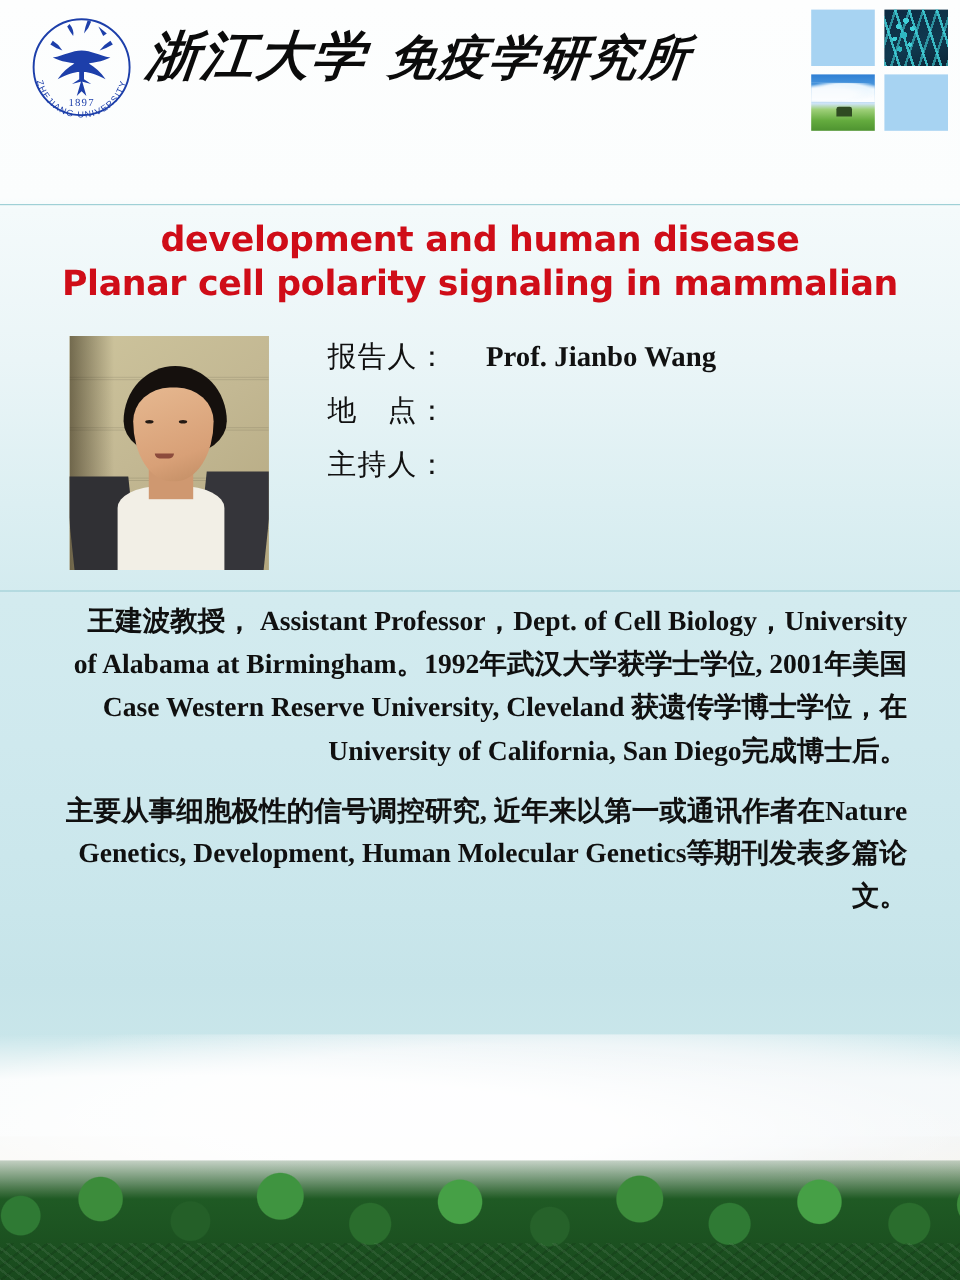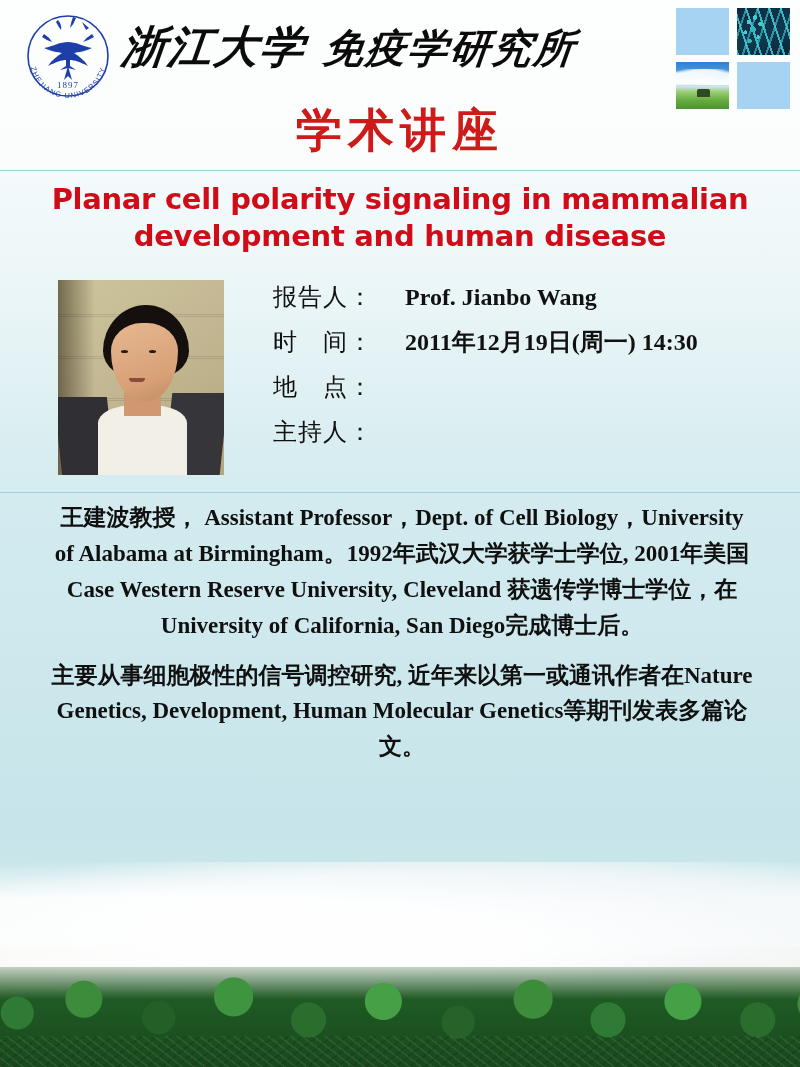--- a/index.html
+++ b/index.html
@@ -254,21 +254,21 @@
 
   
   .bio {
     position: absolute;
     left: 48px; top: 500px;
     width: 708px;
     font-size: 23px;
     font-weight: bold;
     line-height: 1.56;
     color: #101010;
-    text-align: center;
+    text-align: right;
   }
   .bio p { margin: 0 0 14px 0; }
 
   
   .welcome {
     position: absolute;
     left: 0; top: 850px;
     width: 800px;
     text-align: center;
     font-size: 34px;
@@ -411,28 +411,27 @@
       <span>浙江大学</span><span class="part2">免疫学研究所</span>
     </div>
 
     <div class="tile-grid">
       <div class="tile tile-plain"></div>
       <div class="tile tile-dna"></div>
       <div class="tile tile-sky"></div>
       <div class="tile tile-plain"></div>
     </div>
 
-    <div class="lecture-banner">学术讲座</div>
   </div>
 
   <div class="divider" id="divider-top"></div>
 
   <div class="title">
+    <div>development and human disease</div>
     <div>Planar cell polarity signaling in mammalian</div>
-    <div>development and human disease</div>
   </div>
 
   <div class="photo">
     <div class="wall"></div>
     <div class="shadow-l"></div>
     <div class="vest-l"></div>
     <div class="vest-r"></div>
     <div class="shirt"></div>
     <div class="neck"></div>
     <div class="hair"></div>
@@ -442,24 +441,20 @@
     <div class="mouth"></div>
   </div>
 
   <div class="info-list">
 
     <div class="info-row">
       <span class="info-label">报告人：</span>
       <span class="info-value">Prof. Jianbo Wang</span>
     </div>
 
-    <div class="info-row">
-      <span class="info-label">时　间：</span>
-      <span class="info-value">2011年12月19日(周一) 14:30</span>
-    </div>
 
     <div class="info-row">
       <span class="info-label">地　点：</span>
     </div>
 
     <div class="info-row">
       <span class="info-label">主持人：</span>
     </div>
   </div>
 

